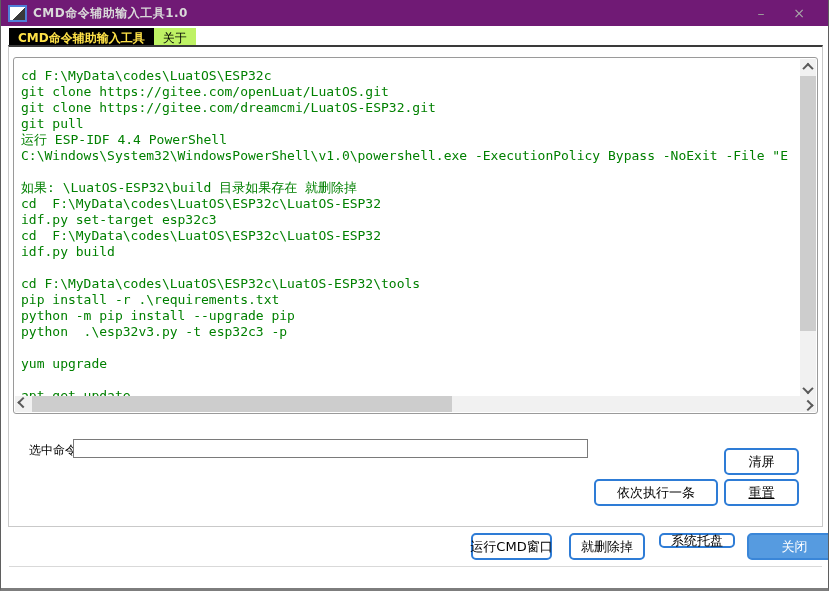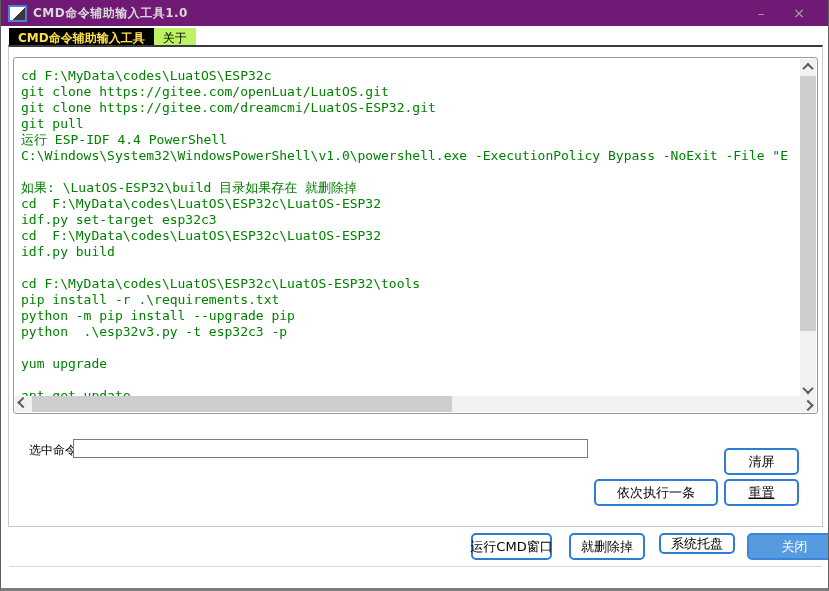--- a/index.html
+++ b/index.html
@@ -48,21 +48,21 @@
   .radio-dot{width:13px;height:13px;border-radius:50%;background:#101010;margin-right:7px;}
   .radio-item.selected .radio-dot{background:radial-gradient(circle,#101010 0 2.5px,#ffffff 2.5px 4.5px,#101010 4.5px);}
   
   .btn{position:absolute;border:2px solid #2e7cd6;border-radius:5px;background:#ffffff;color:#000;font-size:13px;display:flex;align-items:center;justify-content:center;box-sizing:border-box;cursor:default;white-space:nowrap;}
   .btn-exec{left:593px;top:434px;width:124px;height:27px;}
   .btn-clear{left:723px;top:448px;width:75px;height:27px;}
   .btn-one{left:593px;top:479px;width:124px;height:27px;}
   .btn-reset{left:723px;top:479px;width:75px;height:27px;text-decoration:underline;}
   .btn-runcmd{left:470px;top:533px;width:81px;height:27px;}
   .btn-update{left:568px;top:533px;width:76px;height:27px;}
-  .btn-tray{left:658px;top:533px;width:76px;height:21px;}
+  .btn-tray{left:658px;top:533px;width:76px;height:15px;}
   .btn-closeapp{left:746px;top:533px;width:95px;height:27px;background:#569be0;border-color:#3a86d8;color:#ffffff;}
   .divider{position:absolute;left:8px;top:566px;width:813px;height:1px;background:#d9d9d9;}
 </style>
 </head>
 <body>
 
 <div id="window">
 
   <div class="titlebar">
     <div class="app-icon"></div>

